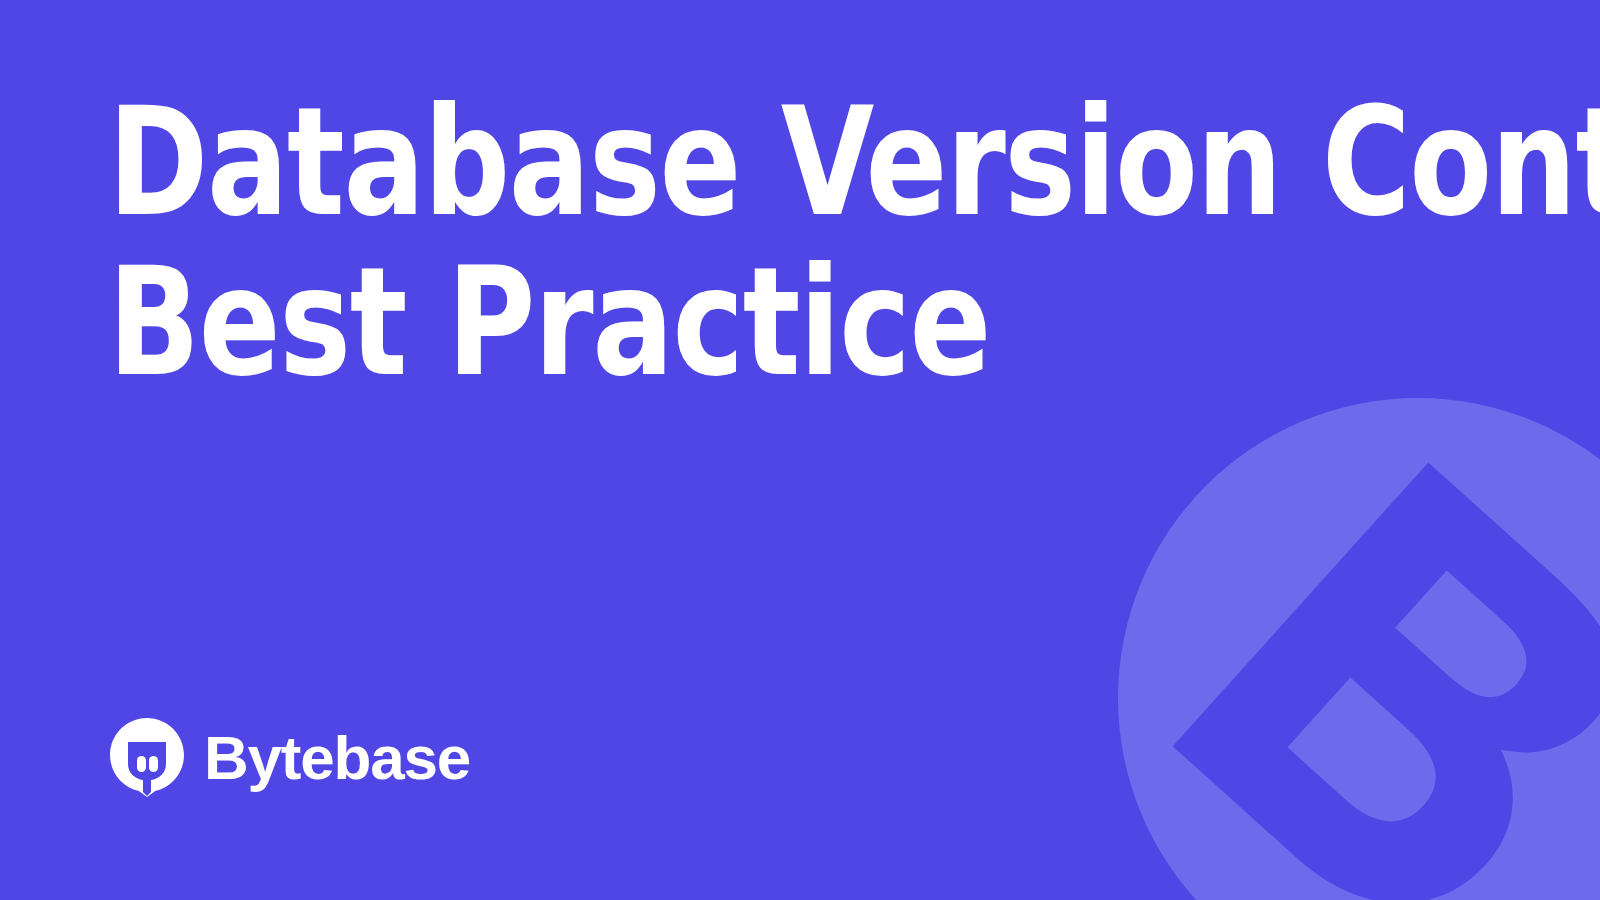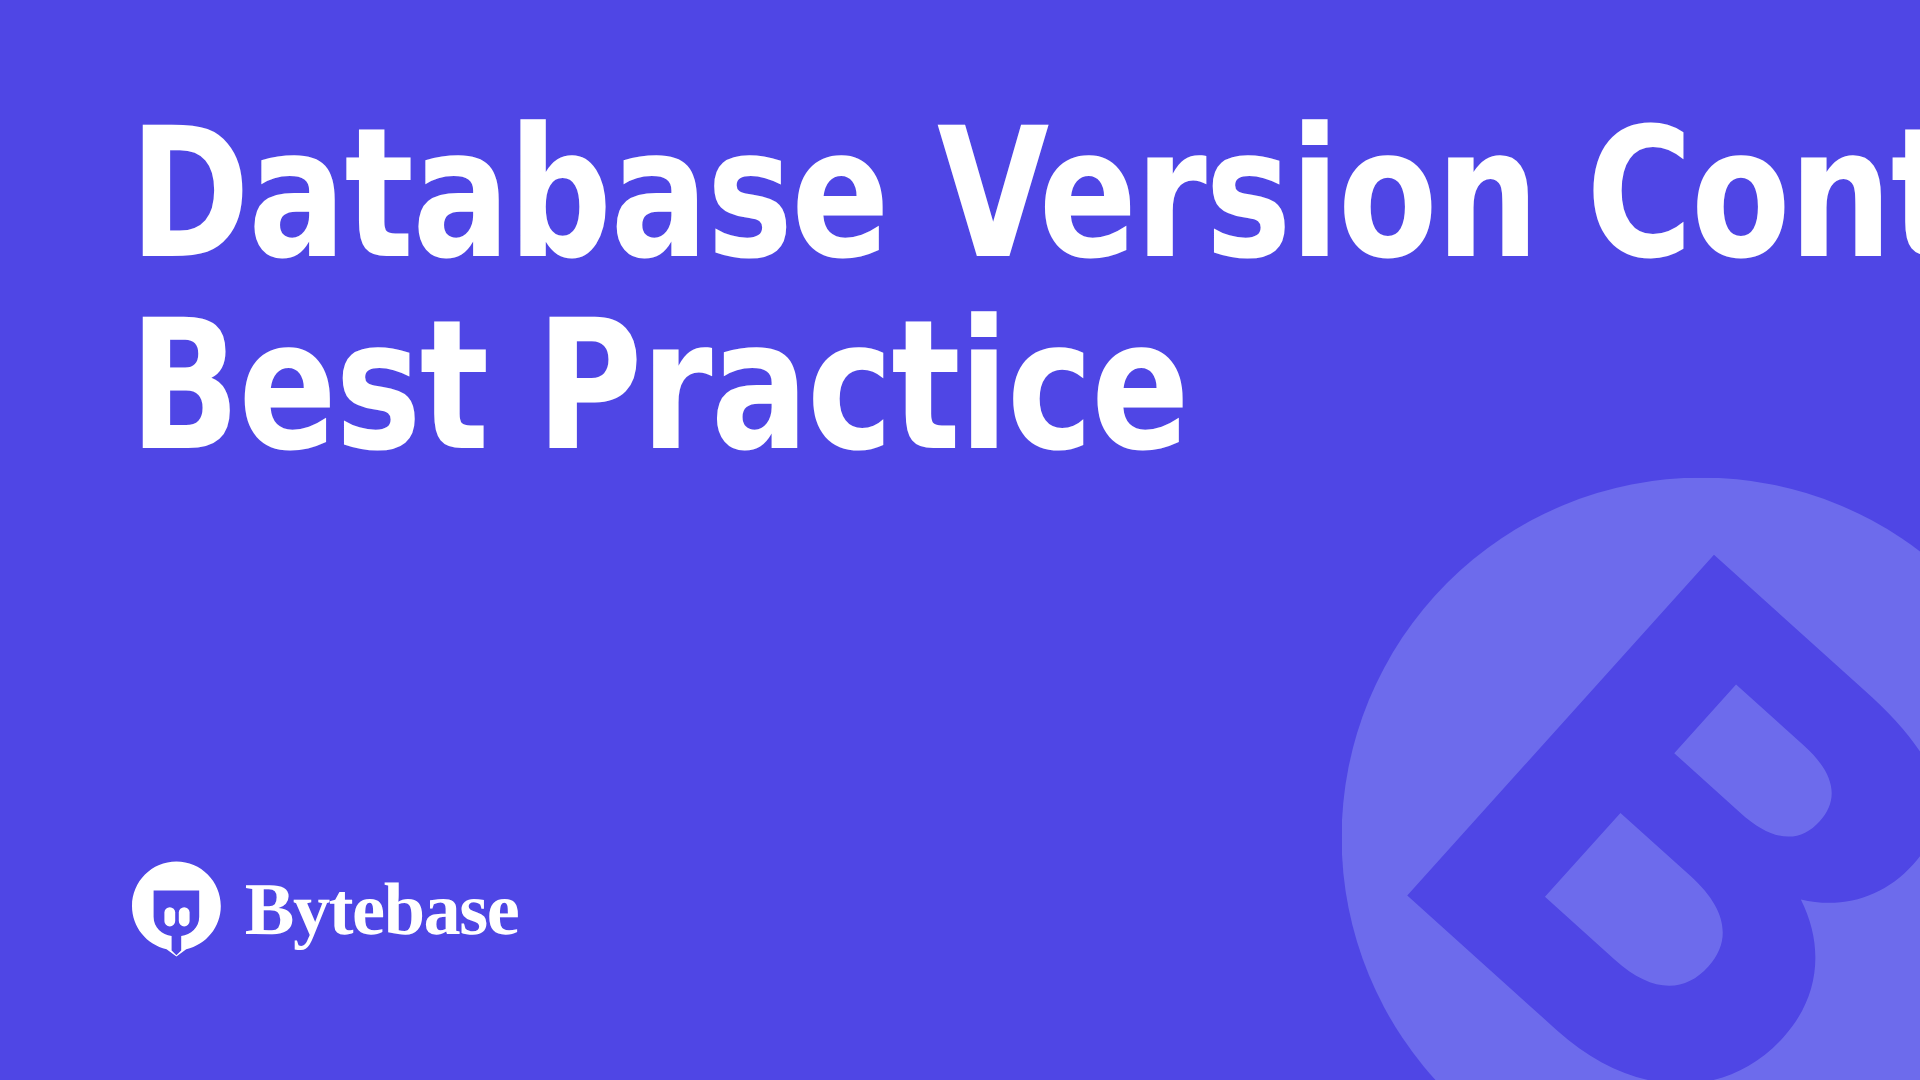--- a/index.html
+++ b/index.html
@@ -69,21 +69,21 @@
     gap: 18px;
   }
   .logo-mark {
     width: 78px;
     height: 82px;
     flex: 0 0 auto;
     display: block;
   }
   .logo-wordmark {
     color: #ffffff;
-    font-family: Liberation Serif, serif;
+    font-family: Liberation Sans, sans-serif;
     font-weight: 700;
     font-size: 62px;
     line-height: 1;
     letter-spacing: -1.2px;
     white-space: nowrap;
     transform: translateY(1px);
   }
 </style>
 </head>
 <body>

